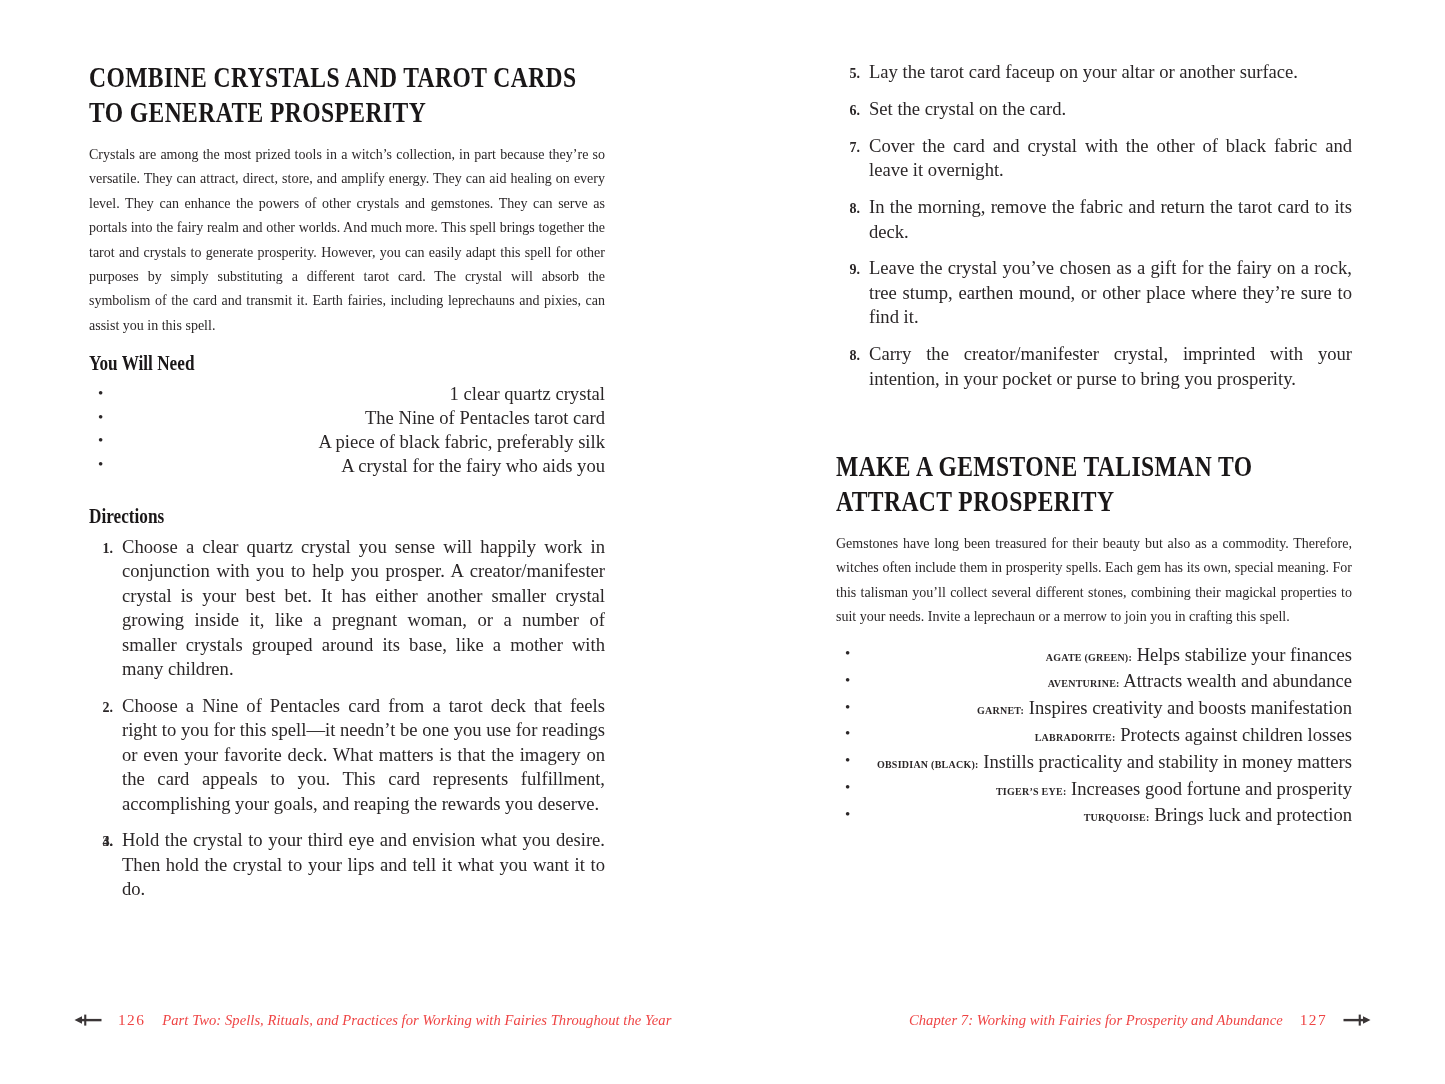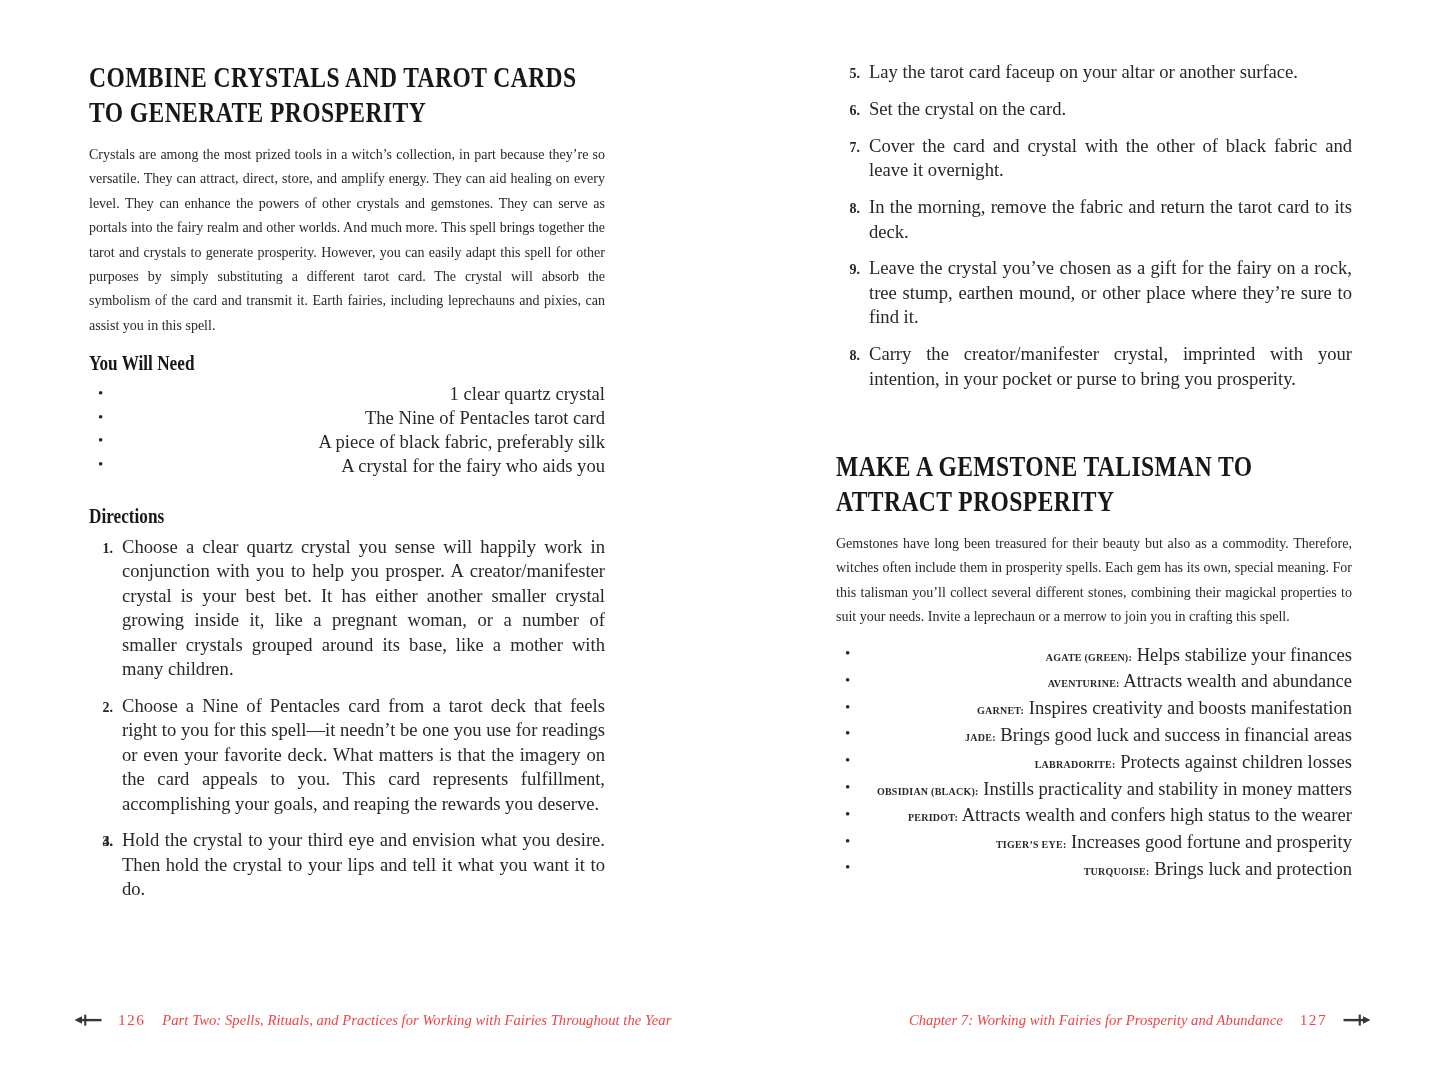--- a/index.html
+++ b/index.html
@@ -277,30 +277,24 @@
         <li>
           <span class="gem-name">AGATE (GREEN):</span><span> Helps stabilize your finances</span>
         </li>
         <li>
           <span class="gem-name">AVENTURINE:</span><span> Attracts wealth and abundance</span>
         </li>
         <li>
           <span class="gem-name">GARNET:</span><span> Inspires creativity and boosts manifestation</span>
         </li>
         <li>
-          <span class="gem-name">JADE:</span><span> Brings good luck and success in financial areas</span>
-        </li>
-        <li>
           <span class="gem-name">LABRADORITE:</span><span> Protects against children losses</span>
         </li>
         <li>
           <span class="gem-name">OBSIDIAN (BLACK):</span><span> Instills practicality and stability in money matters</span>
-        </li>
-        <li>
-          <span class="gem-name">PERIDOT:</span><span> Attracts wealth and confers high status to the wearer</span>
         </li>
         <li>
           <span class="gem-name">TIGER’S EYE:</span><span> Increases good fortune and prosperity</span>
         </li>
         <li>
           <span class="gem-name">TURQUOISE:</span><span> Brings luck and protection</span>
         </li>
       </ul>
 
     </div>

